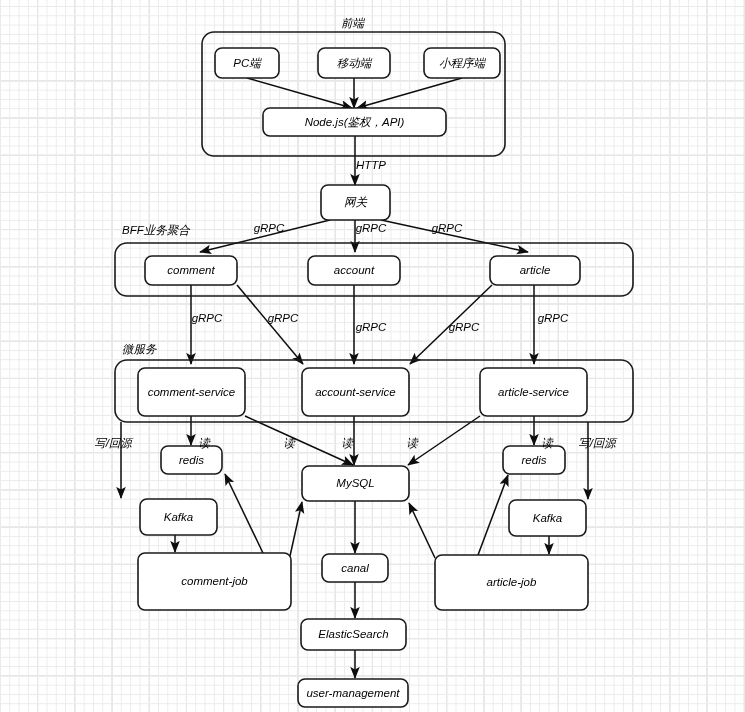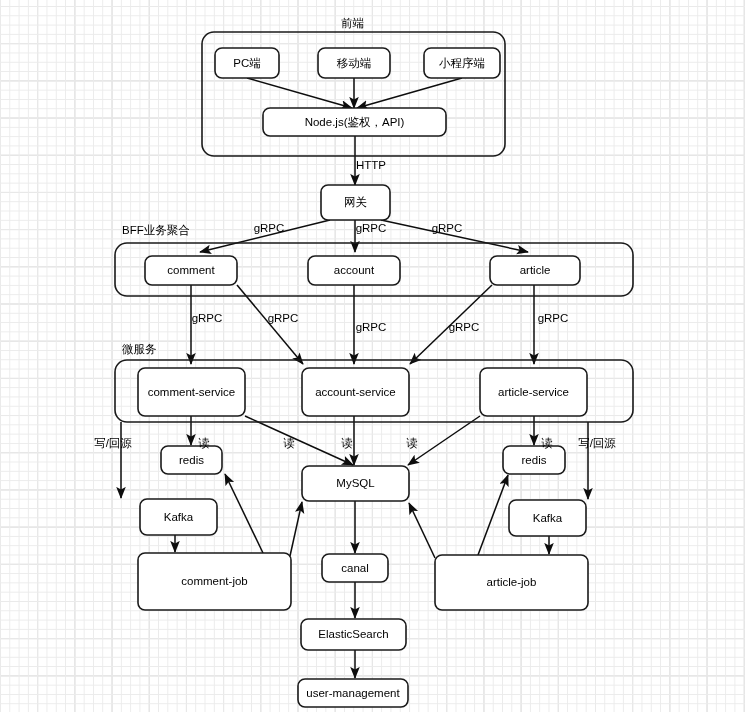--- a/index.html
+++ b/index.html
@@ -18,20 +18,21 @@
       linear-gradient(to right, #cfcfcf 1px, transparent 1px),
       linear-gradient(to bottom, #cfcfcf 1px, transparent 1px);
     background-size:
       9.3px 9.3px,
       9.3px 9.3px,
       37.2px 37.2px,
       37.2px 37.2px;
     background-position: 0 6px, 0 6px, 0 6px, 0 6px;
     overflow: hidden;
     font-family: "Liberation Sans", "DejaVu Sans", sans-serif;
+    font-style: italic;
   }
   #diagram {
     position: absolute;
     left: 0;
     top: 0;
   }
   .node-box {
     fill: #ffffff;
     stroke: #1a1a1a;
     stroke-width: 1.6;

